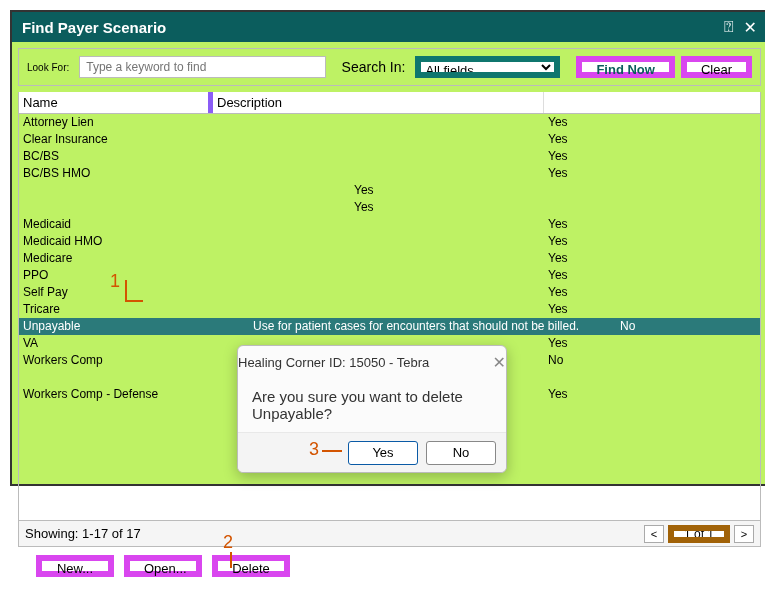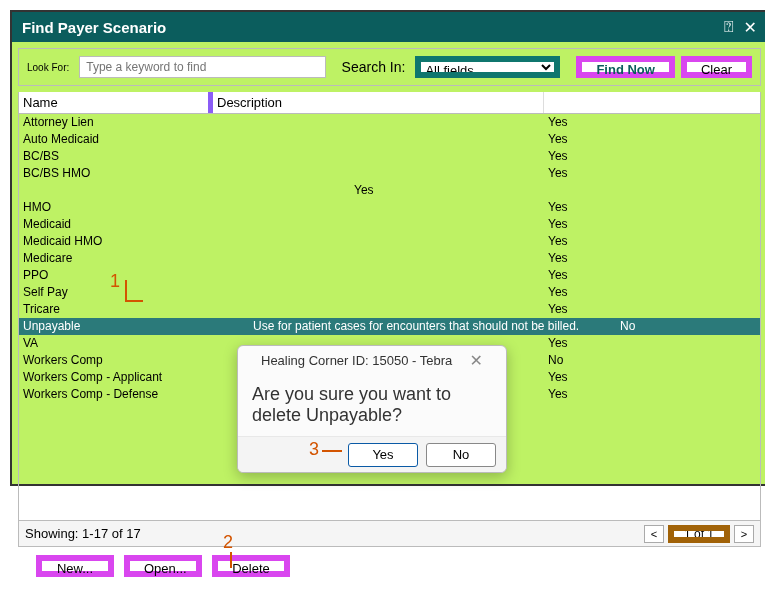--- a/index.html
+++ b/index.html
@@ -164,30 +164,30 @@
     box-shadow: 0 4px 14px rgba(0,0,0,0.25);
     z-index: 40;
     display: flex;
     flex-direction: column;
   }
   .dialog-title {
     height: 32px;
     display: flex;
     align-items: center;
     justify-content: space-between;
-    padding: 0 23px;
+    padding: 0 0;
     color: #333;
     font-size: 13px;
   }
   .dialog-close { color: #888; font-size: 16px; cursor: pointer; }
   .dialog-body {
     flex: 1;
     padding: 10px 14px;
     color: #333;
-    font-size: 18px;
+    font-size: 15px;
   }
   .dialog-footer {
     height: 40px;
     display: flex;
     align-items: center;
     justify-content: flex-end;
     gap: 8px;
     padding: 0 10px;
     border-top: 1px solid #e8e8e8;
     background: #f4f4f4;
@@ -233,40 +233,39 @@
       <div class="col-name">Name</div>
       <div class="col-desc">Description</div>
     </div>
     <div class="grid-body" id="grid-body">
         <div class="row">
           <div class="cell-name">Attorney Lien</div>
           <div class="cell-desc"></div>
           <div class="cell-send">Yes</div>
         </div>
         <div class="row">
-          <div class="cell-name">Auto Medicaid</div>
+          <div class="cell-name">Clear Insurance</div>
           <div class="cell-desc"></div>
           <div class="cell-send">Yes</div>
         </div>
         <div class="row">
           <div class="cell-name">BC/BS</div>
           <div class="cell-desc"></div>
           <div class="cell-send">Yes</div>
         </div>
         <div class="row">
           <div class="cell-name">BC/BS HMO</div>
           <div class="cell-desc"></div>
           <div class="cell-send">Yes</div>
         </div>
         <div class="row">
           <div class="cell-desc"></div>
           <div class="cell-send">Yes</div>
         </div>
         <div class="row">
-          <div class="cell-name">HMO</div>
           <div class="cell-desc"></div>
           <div class="cell-send">Yes</div>
         </div>
         <div class="row">
           <div class="cell-name">Medicaid</div>
           <div class="cell-desc"></div>
           <div class="cell-send">Yes</div>
         </div>
         <div class="row">
           <div class="cell-name">Medicaid HMO</div>
@@ -302,21 +301,20 @@
           <div class="cell-name">VA</div>
           <div class="cell-desc"></div>
           <div class="cell-send">Yes</div>
         </div>
         <div class="row">
           <div class="cell-name">Workers Comp</div>
           <div class="cell-desc"></div>
           <div class="cell-send">No</div>
         </div>
         <div class="row">
-          <div class="cell-name">Workers Comp - Applicant</div>
           <div class="cell-desc"></div>
           <div class="cell-send">Yes</div>
         </div>
         <div class="row">
           <div class="cell-name">Workers Comp - Defense</div>
           <div class="cell-desc"></div>
           <div class="cell-send">Yes</div>
         </div>
       </div>
     <div class="status-bar">

